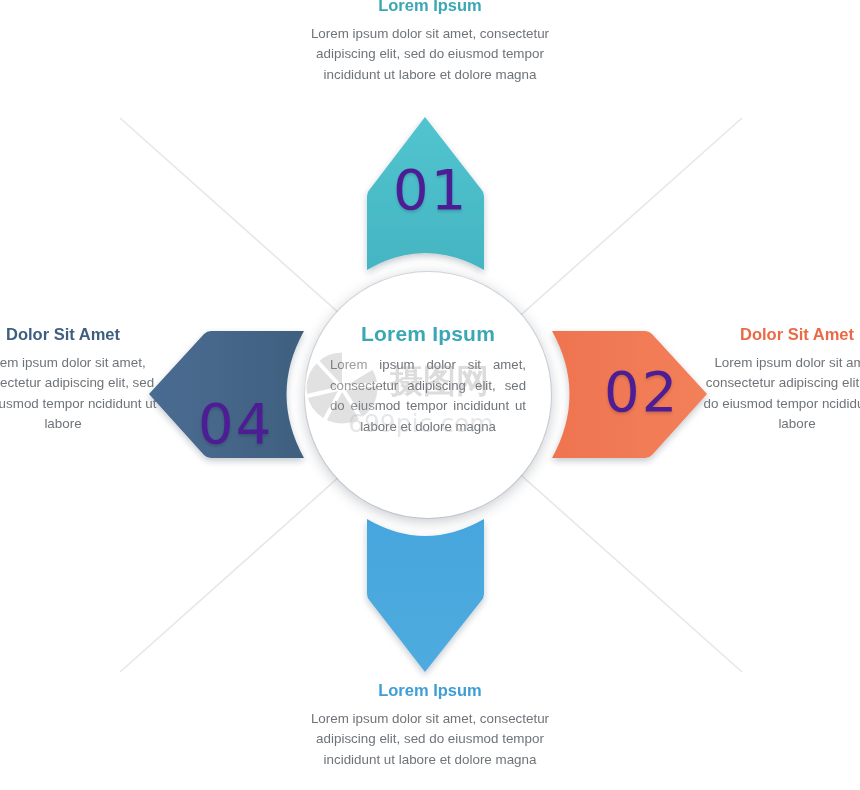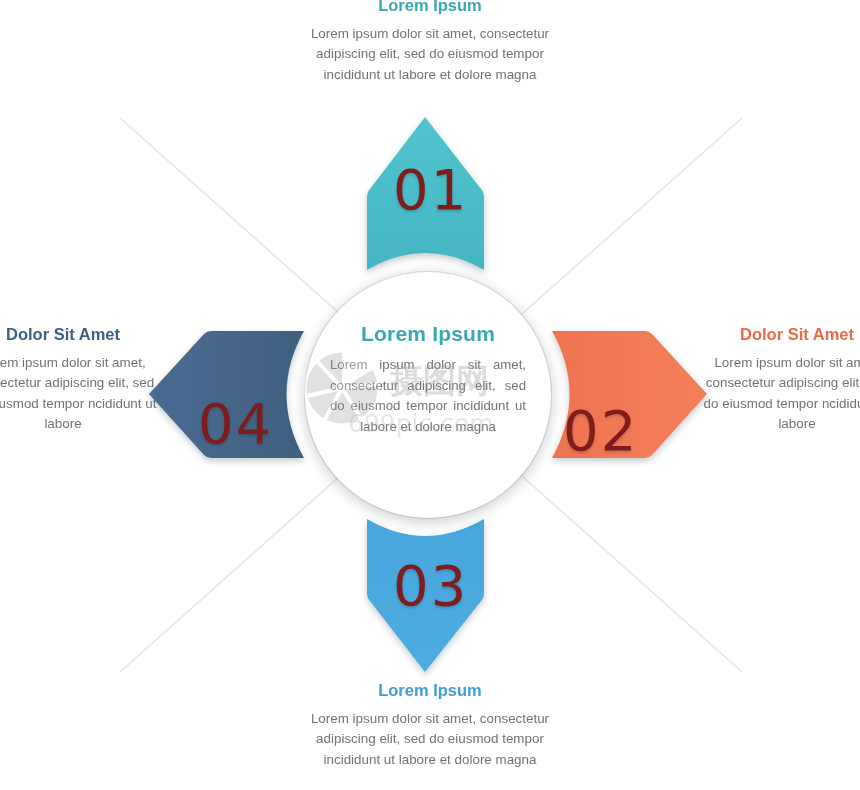--- a/index.html
+++ b/index.html
@@ -113,30 +113,30 @@
 
   .c-teal   { color: #3aa7b4; }
   .c-blue   { color: #3f9ed6; }
   .c-slate  { color: #3f5f80; }
   .c-orange { color: #ea6a45; }
 
   
   .num {
     position: absolute;
     z-index: 3;
-    color: #7f1d1d;
+    color: #4c1d95;
     font-family: "DejaVu Sans", sans-serif;
     font-size: 56px;
     font-weight: 500;
     letter-spacing: 2px;
     line-height: 1;
     text-shadow: 0 2px 3px rgba(0,0,0,.17);
   }
   .num-01 { left: 393px; top: 162px; }
-  .num-02 { left: 563px; top: 364px; margin-top: 39px; }
+  .num-02 { left: 604px; top: 364px; }
   .num-03 { left: 393px; top: 558px; }
   .num-04 { left: 198px; top: 364px; margin-top: 32px; }
 </style>
 </head>
 <body>
 
 <div class="stage">
 
   <svg class="guides" viewBox="0 0 860 790">
     <line x1="120" y1="118" x2="742" y2="672" stroke="#e6e7e9" stroke-width="1.6"></line>
@@ -209,21 +209,20 @@
                L 204 455
                Q 207 458 211 458
                L 304 458
                Q 269 394 304 331
                Z" fill="url(#g04)"></path>
     </g>
   </svg>
 
   <div class="num num-01">01</div>
   <div class="num num-02">02</div>
-  <div class="num num-03">03</div>
   <div class="num num-04">04</div>
 
   <div class="center-circle">
     <div class="center-title">Lorem Ipsum</div>
     <div class="center-body">Lorem ipsum dolor sit amet, consectetur adipiscing elit, sed do eiusmod tempor incididunt ut labore et dolore magna</div>
   </div>
 
   <svg class="watermark" viewBox="0 0 258 118">
     <g opacity="0.30">
       <circle cx="42" cy="52" r="37" fill="#9a9a9a"></circle>

